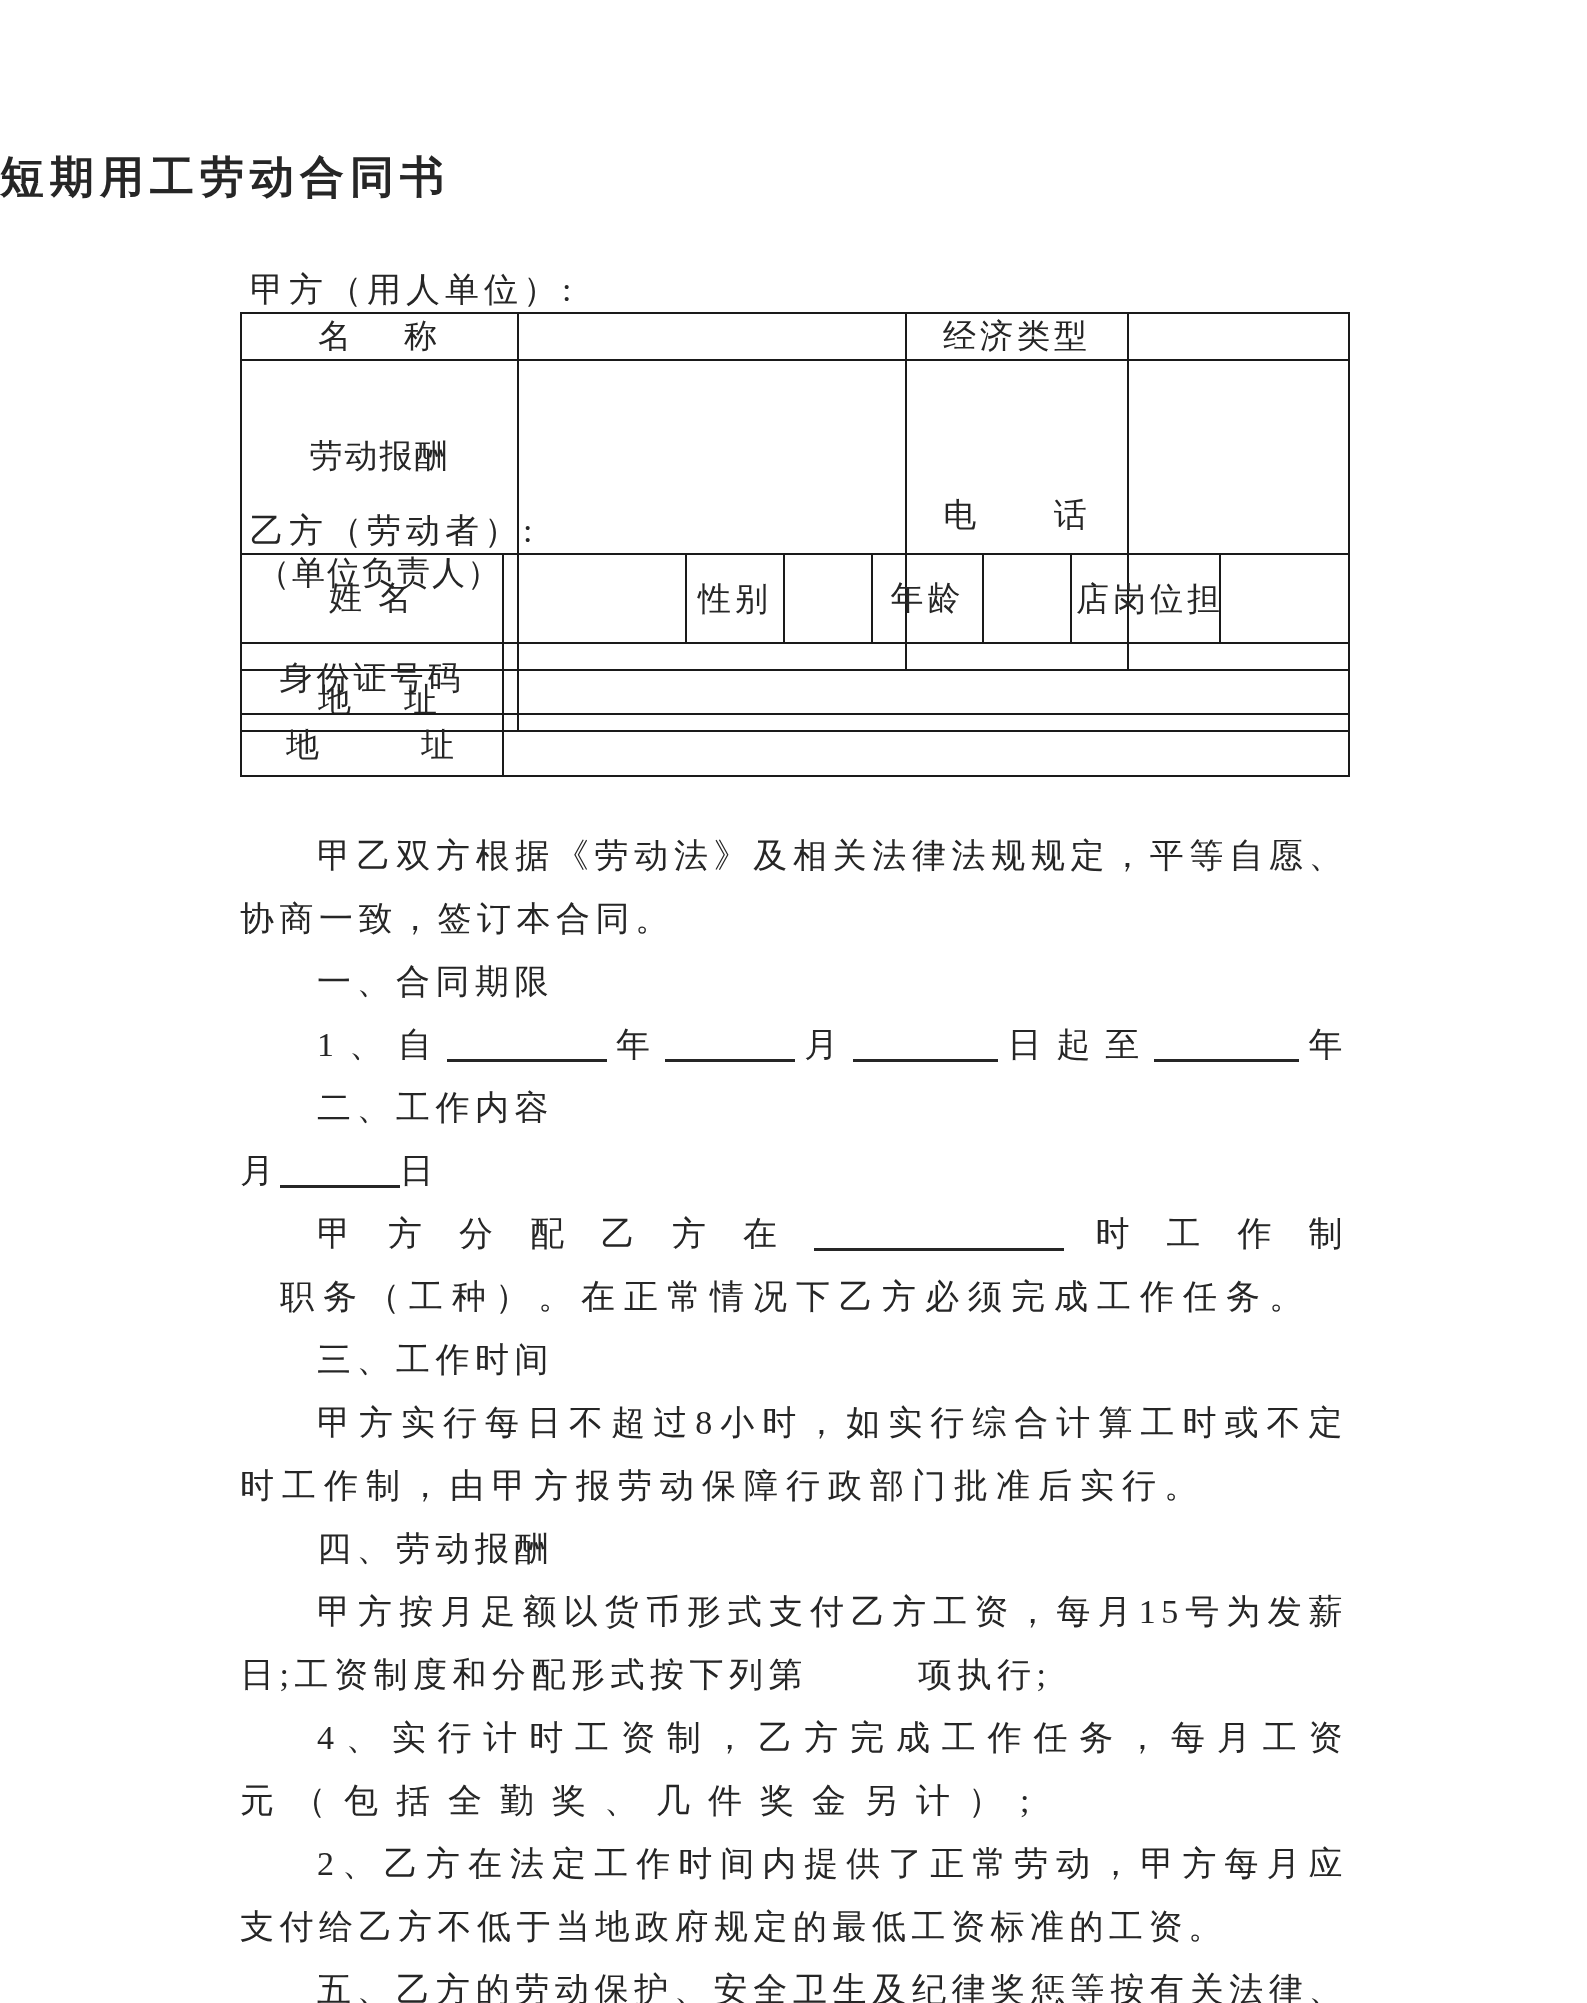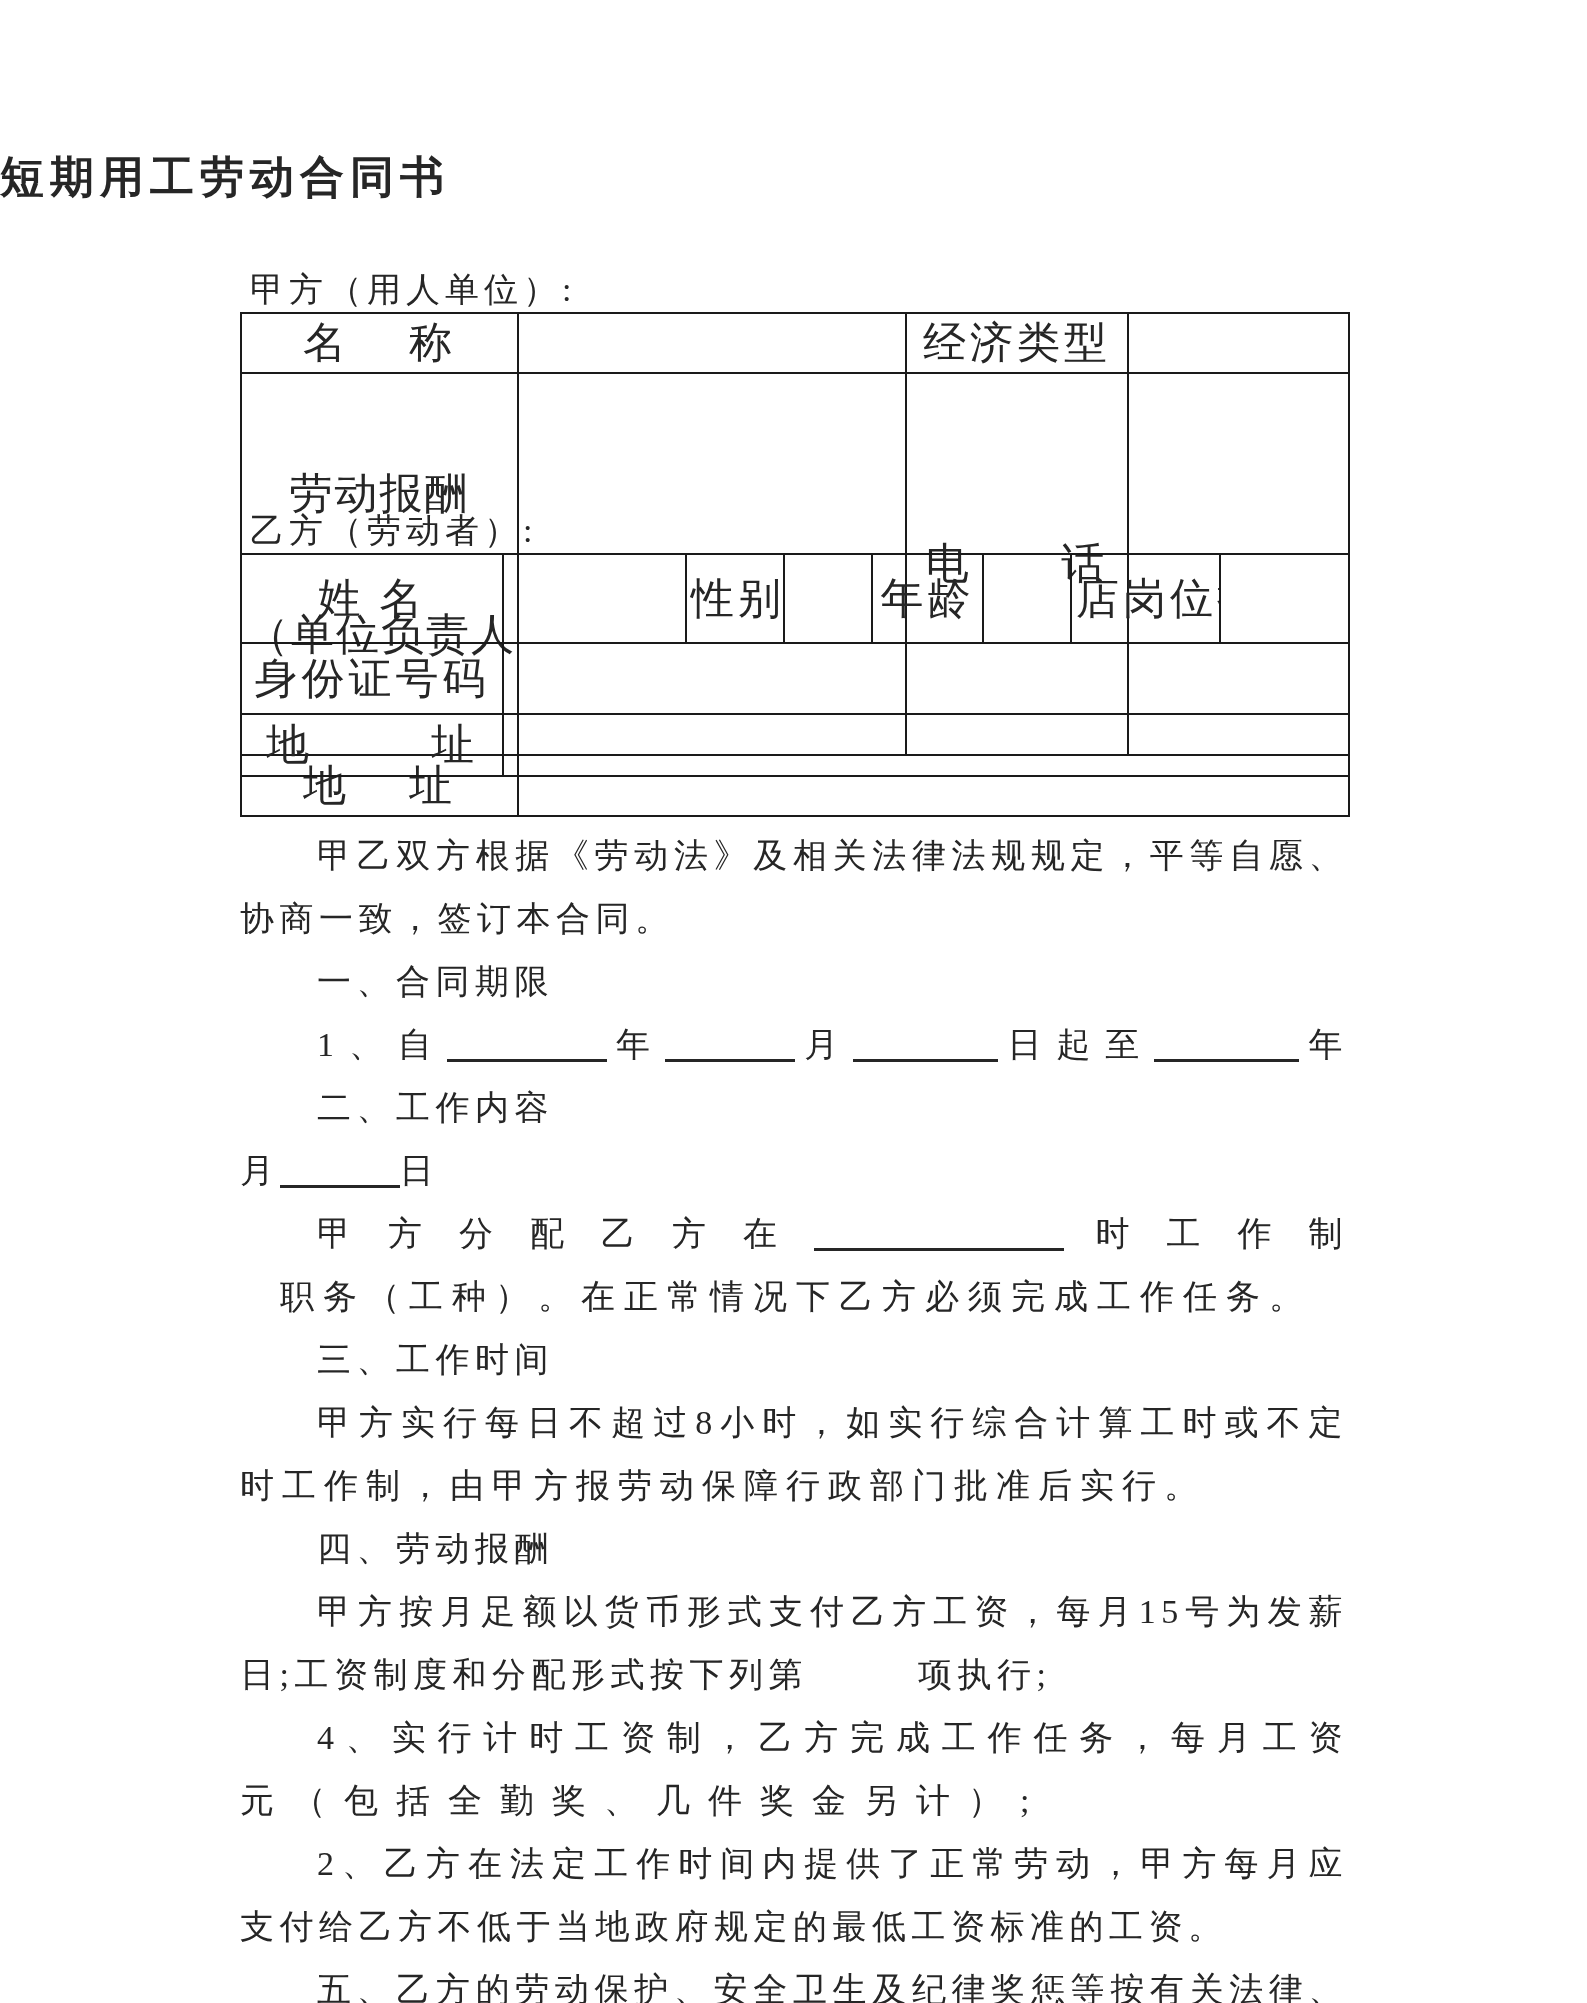--- a/index.html
+++ b/index.html
@@ -21,21 +21,21 @@
   .party-b { top:511px; }
 
   table.info {
     position:absolute; left:240px; width:1108px;
     border-collapse:collapse; table-layout:fixed;
   }
   .employer-table { top:312px; }
   .worker-table   { top:553px; }
   table.info td {
     border:2px solid var(--line,#1a1a1a);
-    font-size:43px; letter-spacing:4px; text-align:center;
+    font-size:33px; letter-spacing:4px; text-align:center;
     vertical-align:middle; padding:0 4px; white-space:pre; overflow:hidden;
   }
   td.vwrap { white-space:normal; line-height:40px; padding:0 24px; }
   td.wrap  { white-space:normal; line-height:40px; padding:0 5px; }
   .two-line div { line-height:43px; letter-spacing:2px; }
   tr.h45{height:45px} tr.h90{height:90px} tr.h61{height:61px}
   tr.h89{height:89px} tr.h71{height:71px} tr.h62{height:62px}
 
   .body-lines { position:absolute; left:240px; top:824px; width:1108px; }
   .line {

